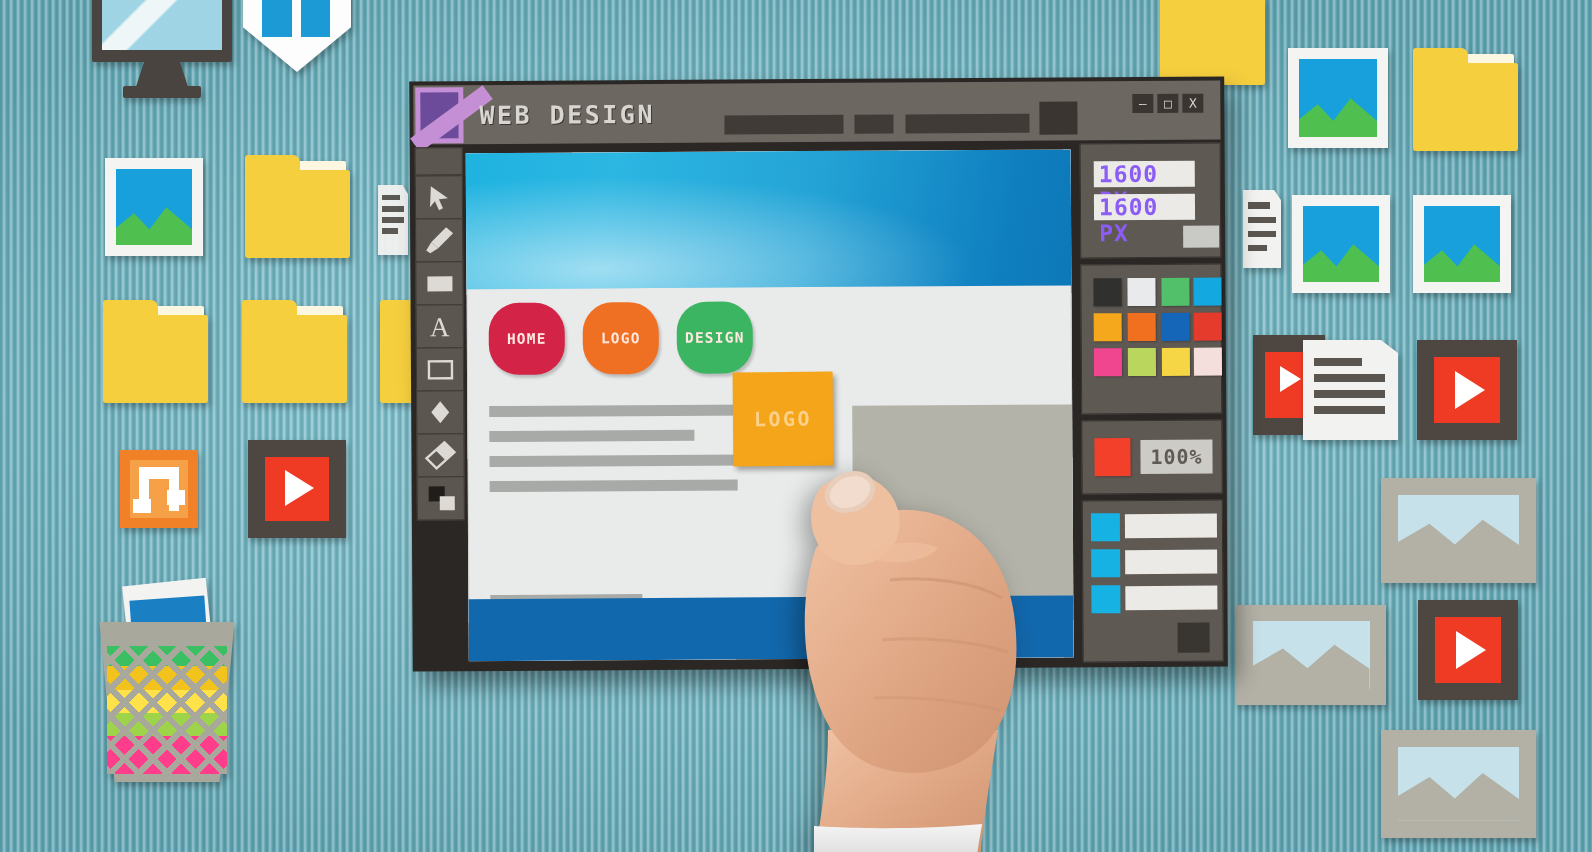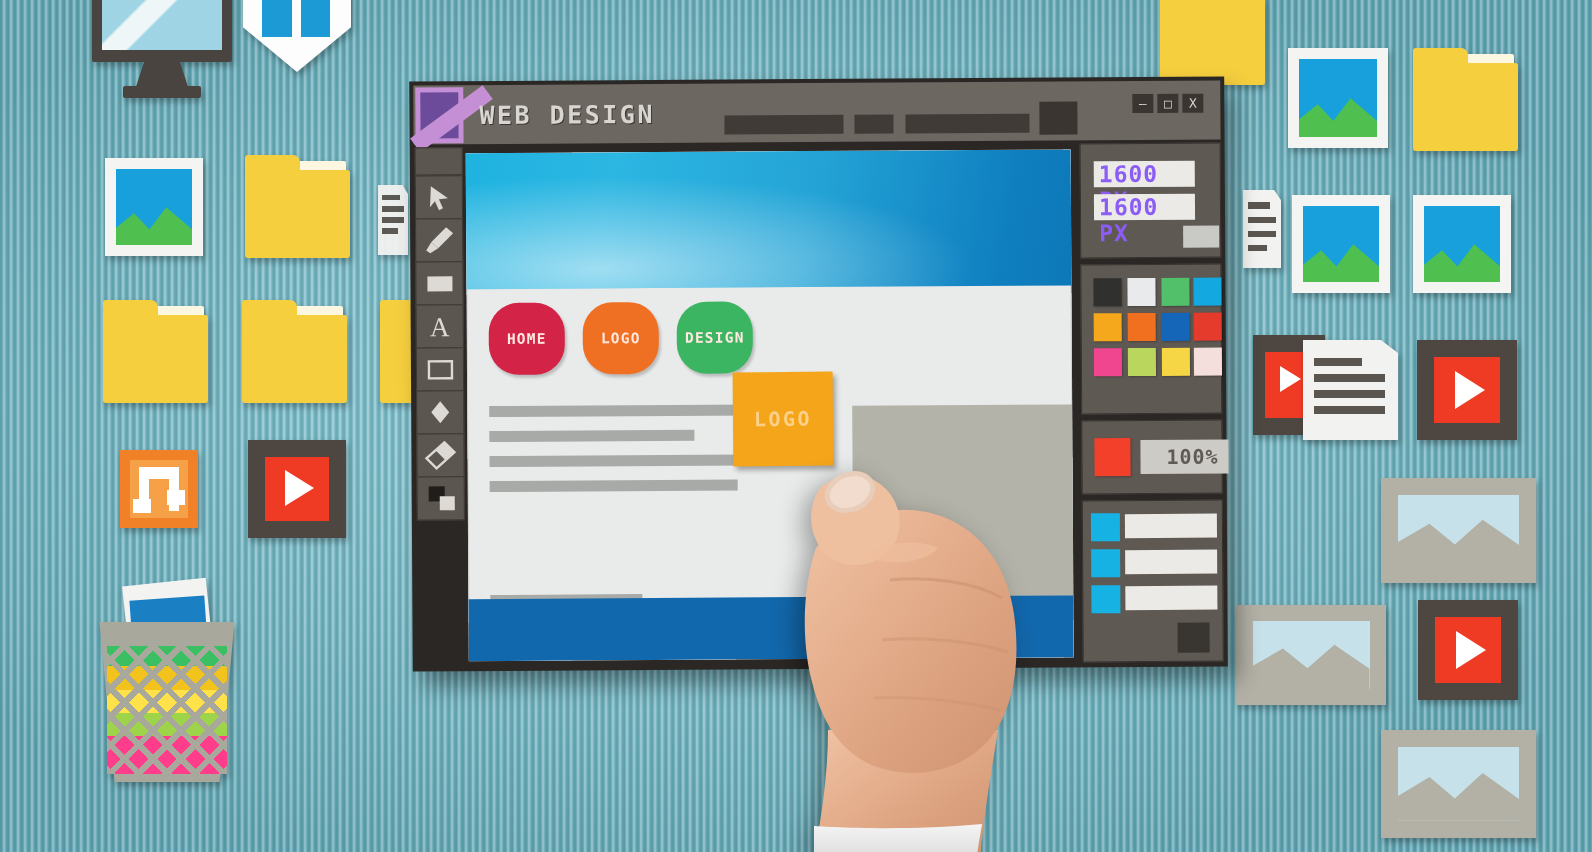--- a/index.html
+++ b/index.html
@@ -491,21 +491,21 @@
         <div class="sw" style="left:112px;top:48px;background:#e53b2c"></div>
 
         <div class="sw" style="left:12px;top:83px;background:#f0458f"></div>
         <div class="sw" style="left:46px;top:83px;background:#bbd65c"></div>
         <div class="sw" style="left:80px;top:83px;background:#f6d645"></div>
         <div class="sw" style="left:112px;top:83px;background:#f4dfdd"></div>
       </div>
 
       <div class="ipanel" style="top:277px;height:72px;">
         <div class="sw" style="left:12px;top:17px;width:36px;height:38px;background:#f2402b"></div>
-        <div class="zoomfield" style="left:58px;top:19px;width:72px;height:34px;font-size:20px;padding-left:16px;">100%</div>
+        <div class="zoomfield" style="left:58px;top:19px;width:72px;height:34px;font-size:20px;">100%</div>
       </div>
 
       <div class="ipanel" style="top:357px;height:160px;">
         <div class="lthumb" style="left:8px;top:12px;"></div>
         <div class="lname" style="left:42px;top:13px;width:92px;"></div>
 
         <div class="lthumb" style="left:8px;top:48px;"></div>
         <div class="lname" style="left:42px;top:49px;width:92px;"></div>
 
         <div class="lthumb" style="left:8px;top:84px;"></div>

